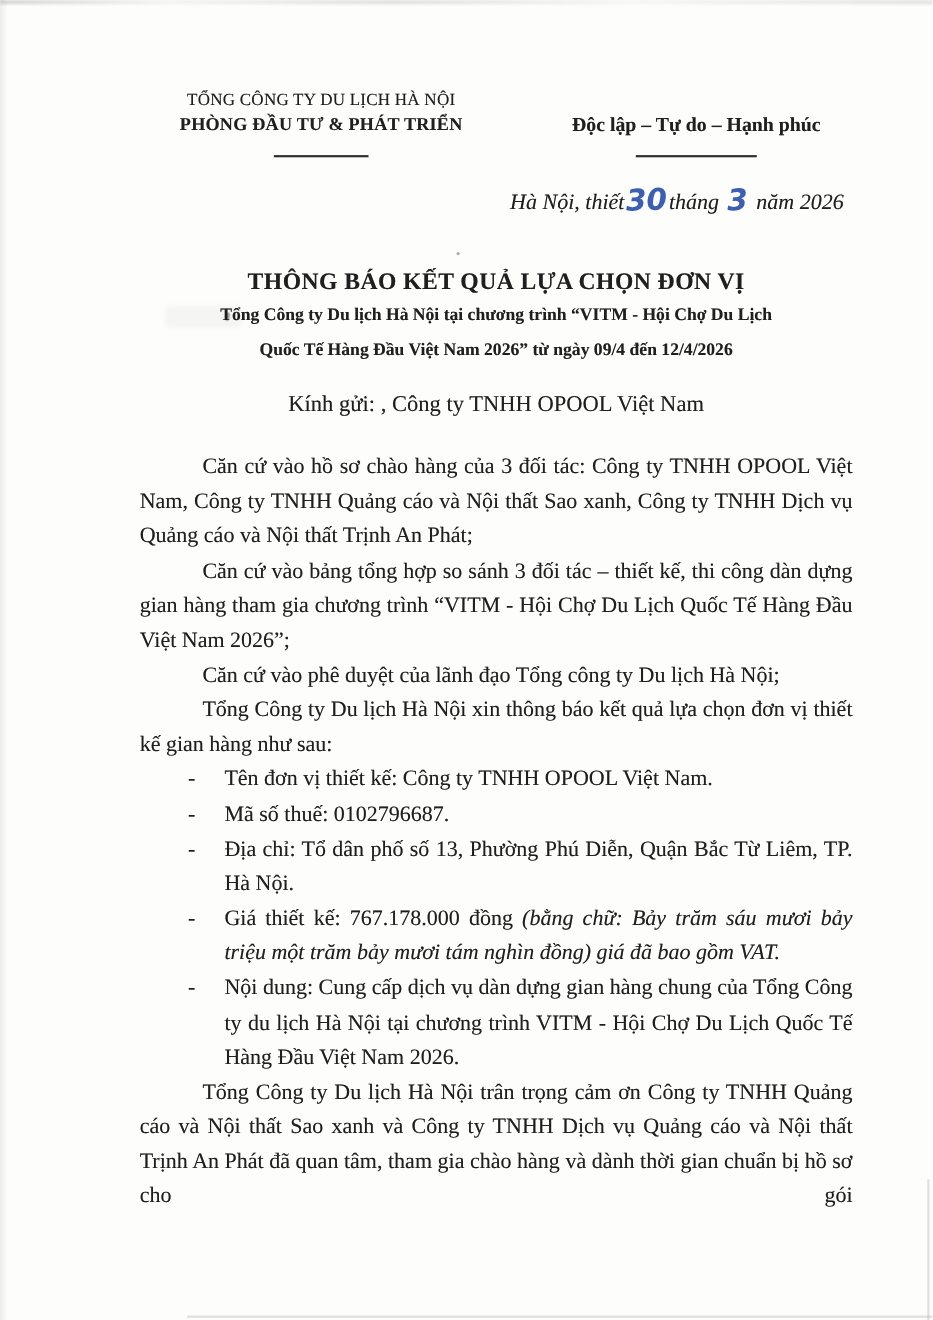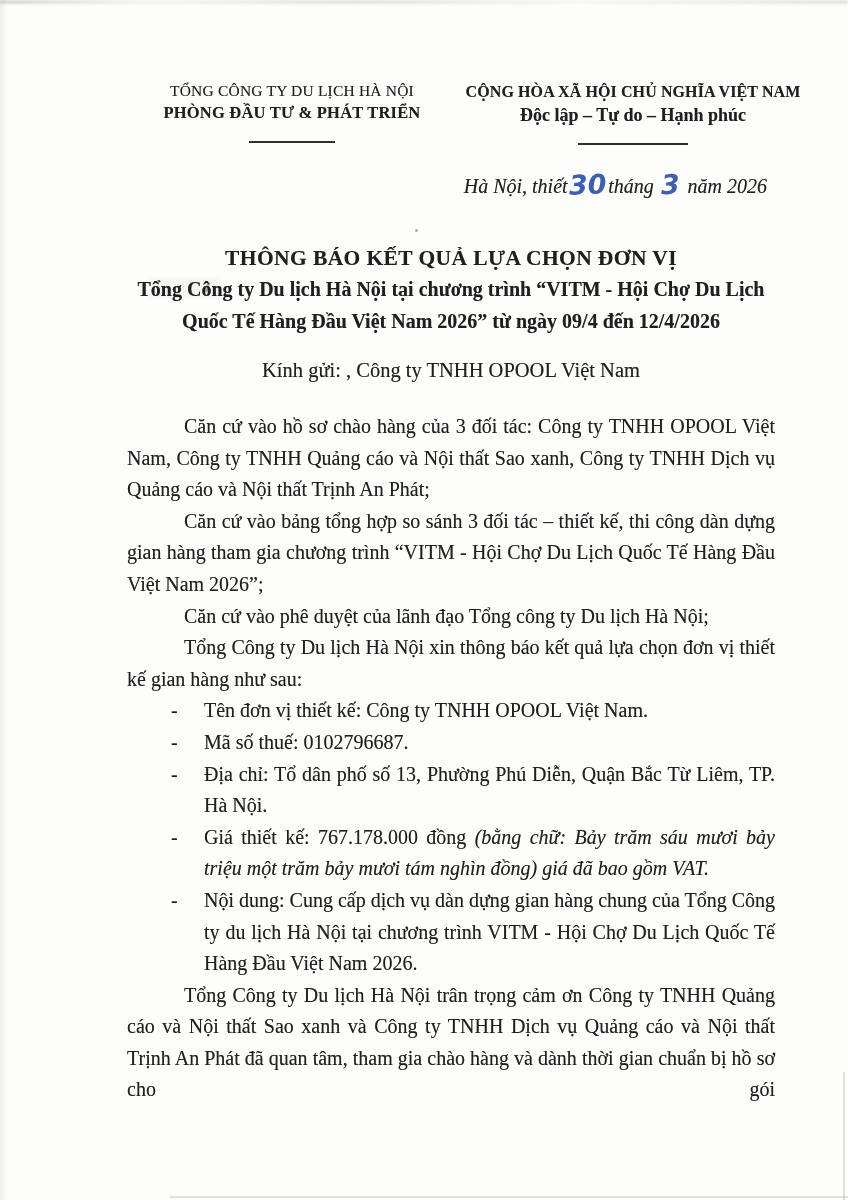--- a/index.html
+++ b/index.html
@@ -46,21 +46,21 @@
     background: rgba(40,40,40,.38); border-radius: 50%; filter: blur(.3px);
   }
   .smudge {
     position: absolute; left: 150px; top: 278px; width: 70px; height: 20px;
     background: rgba(120,120,120,.06); filter: blur(2px); border-radius: 4px;
   }
 
   
   .content { position: relative; padding: 80px 73px 0 127px; }
 
-  .letterhead { display: flex; align-items: flex-start; }
+  .letterhead { display: flex; align-items: flex-end; }
   .lh-left  { flex: none; width: 330px; text-align: center; }
   .lh-left .l1 { font-size: 15.5px; line-height: 22px; letter-spacing: .2px; white-space: nowrap; }
   .lh-left .l2 { font-size: 16.5px; font-weight: bold; line-height: 22px; letter-spacing: .2px; white-space: nowrap; }
   .rule-left  { width: 86px;  height: 2px; background: #2e2e2e; margin: 17px auto 0; }
   .lh-right { flex: none; width: 352px; margin-left: auto; margin-right: -28px; text-align: center; }
   .lh-right .r1 { font-size: 16px; font-weight: bold; line-height: 23px; white-space: nowrap; letter-spacing: .1px; }
   .lh-right .r2 { font-size: 18px; font-weight: bold; line-height: 24px; white-space: nowrap; }
   .rule-right { width: 110px; height: 2px; background: #2e2e2e; margin: 16px auto 0; }
 
   .dateline {
@@ -72,21 +72,21 @@
     color: #3d5fb3; font-size: 27px; display: inline-block;
     transform: rotate(-2deg); position: relative; top: 1px;
     text-shadow: none;
   }
   .hand.day   { margin: 0 2px 0 1px; }
   .hand.month { margin: 0 8px 0 7px; }
 
   .title-block { margin-top: 42px; text-align: center; }
   .title-main { font-size: 21.5px; font-weight: bold; letter-spacing: .4px; line-height: 30px; white-space: nowrap; }
   .title-sub1 { font-size: 19.5px; font-weight: bold; line-height: 28px; margin-top: 6px; white-space: nowrap; }
-  .title-sub2, .title-sub3 { font-size: 20px; font-weight: bold; line-height: 32px; white-space: nowrap; }
+  .title-sub2, .title-sub3 { font-size: 16px; font-weight: bold; line-height: 32px; white-space: nowrap; }
 
   .salutation { margin-top: 18px; text-align: center; font-size: 20.5px; line-height: 30px; white-space: nowrap; }
 
   .doc-body { margin-top: 26px; font-size: 20px; line-height: 31.6px; }
   .para { margin: 0; text-align: justify; text-indent: 57px; }
   .para.jlast { text-align-last: justify; }
   .bullet { display: flex; padding-left: 44px; }
   .bullet .dash { flex: 0 0 33px; }
   .bullet .btext { flex: 1; text-align: justify; }
   .it { font-style: italic; margin-top: 36px; }
@@ -106,21 +106,20 @@
 
   <div class="content">
 
     <div class="letterhead">
       <div class="lh-left">
         <div class="l1">TỔNG CÔNG TY DU LỊCH HÀ NỘI</div>
         <div class="l2">PHÒNG ĐẦU TƯ &amp; PHÁT TRIỂN</div>
         <div class="rule-left"></div>
       </div>
       <div class="lh-right">
-        <div class="r1">CỘNG HÒA XÃ HỘI CHỦ NGHĨA VIỆT NAM</div>
         <div class="r2">Độc lập – Tự do – Hạnh phúc</div>
         <div class="rule-right"></div>
       </div>
     </div>
 
     <div class="dateline">
       <span>Hà Nội, thiết</span><span class="hand day">30</span><span>tháng</span><span class="hand month">3</span><span>năm 2026</span>
     </div>
 
     <div class="title-block">

